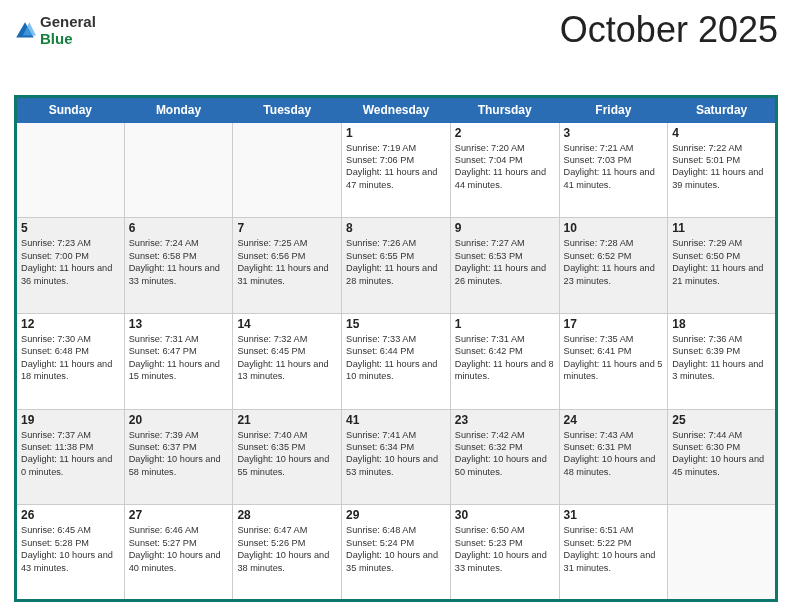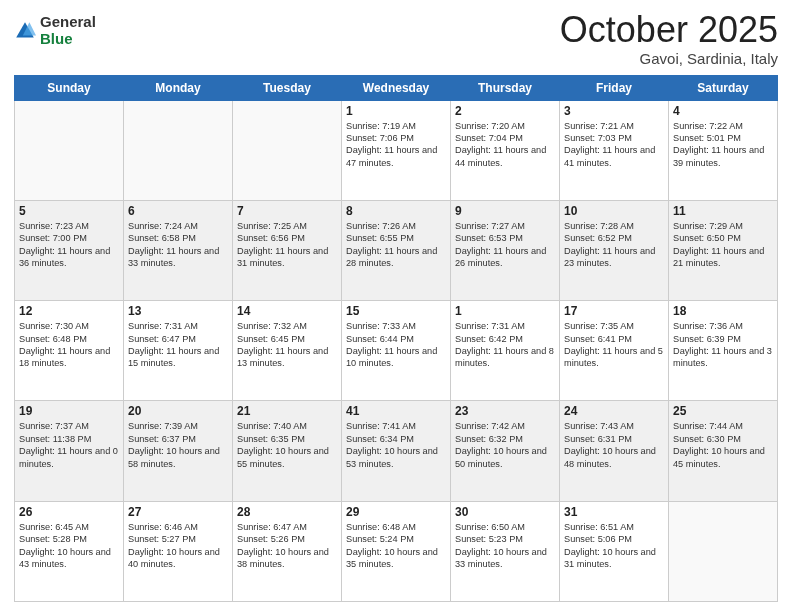--- a/index.html
+++ b/index.html
@@ -9,20 +9,21 @@
       font-family: Arial, Helvetica, sans-serif;
       background: #fff;
       overflow: hidden;
     }
     .page {
       width: 792px;
       height: 612px;
       padding: 10px 14px;
       display: flex;
       flex-direction: column;
+      gap: 37px;
     }
     .header {
       display: flex;
       justify-content: space-between;
       align-items: flex-start;
       margin-bottom: 8px;
     }
     .logo {
       display: flex;
       align-items: center;
@@ -51,21 +52,21 @@
       color: #222;
       line-height: 1.1;
       margin-left: 20px;
     }
     .location {
       font-size: 15px;
       color: #444;
     }
     .calendar {
       flex: 1;
-      border: 1px solid #0f766e;
+      border: 3px solid #0f766e;
       border-collapse: collapse;
       width: 100%;
       table-layout: fixed;
     }
     .calendar th {
       background: #2a6db5;
       color: #fff;
       text-align: center;
       font-size: 12px;
       font-weight: bold;
@@ -116,21 +117,20 @@
         <polygon points="20,4 36,32 4,32" fill="#1a6bb5"></polygon>
         <polygon points="28,4 40,28 16,28" fill="#4da6e8" opacity="0.7"></polygon>
       </svg>
       <div class="logo-text">
         <span class="logo-general">General</span>
         <span class="logo-blue">Blue</span>
       </div>
     </div>
     <div class="title-block">
       <div class="month-title">October 2025</div>
-      <div class="location">Gavoi, Sardinia, Italy</div>
     </div>
   </div>
 
   <table class="calendar">
     <thead>
       <tr>
       <th>Sunday</th>
           <th>Monday</th>
           <th>Tuesday</th>
           <th>Wednesday</th>
@@ -328,20 +328,20 @@
           </td>
           <td>
             <div class="day-number">30</div>
             <div class="cell-text">Sunrise: 6:50 AM
 Sunset: 5:23 PM
 Daylight: 10 hours and 33 minutes.</div>
           </td>
           <td>
             <div class="day-number">31</div>
             <div class="cell-text">Sunrise: 6:51 AM
-Sunset: 5:06 PM
+Sunset: 5:22 PM
 Daylight: 10 hours and 31 minutes.</div>
           </td>
           <td class="empty"></td>
         </tr>
       </tbody>
   </table>
 </div>
 
 </body></html>

